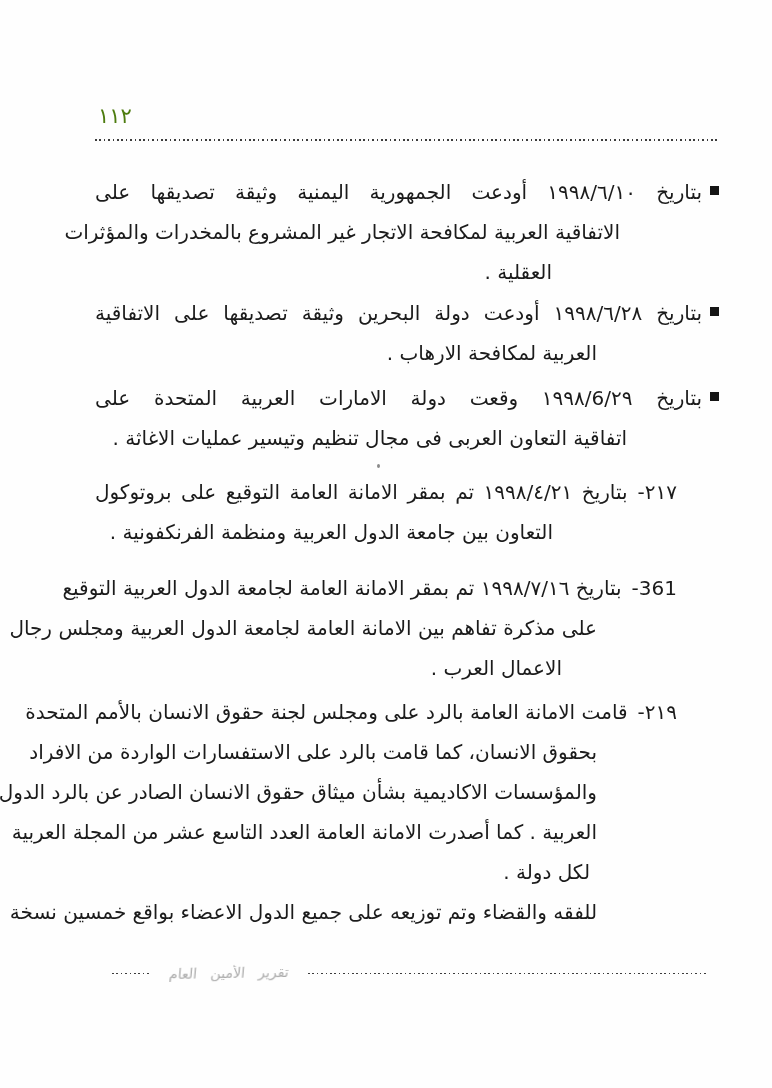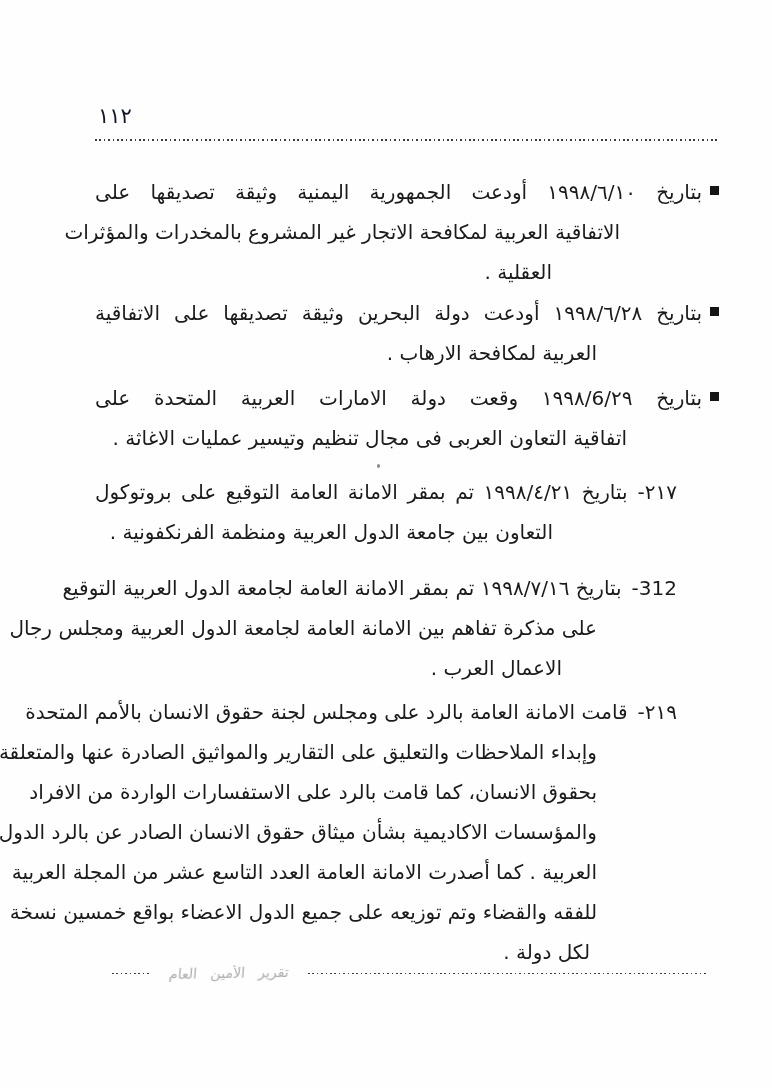--- a/index.html
+++ b/index.html
@@ -6,21 +6,21 @@
   .page{
     position:relative;
     width:772px;height:1088px;
     background:#fefefe;
     font-family:"DejaVu Sans",sans-serif;
     color:#1b1b1b;
     overflow:hidden;
   }
   .pagenum{
     position:absolute;top:104px;left:98px;
-    font-size:21px;letter-spacing:6px;color:#0f172a;
+    font-size:21px;letter-spacing:6px;color:#4d7c0f;
     direction:rtl;
   }
   .dotrule{
     height:3px;
     background-image:repeating-linear-gradient(to right,#3c3c3c 0 1.6px,transparent 1.6px 4.4px);
     background-position:0 1px;background-size:auto 2px;background-repeat:repeat-x;
   }
   .header-rule{position:absolute;top:138px;left:95px;width:625px;}
   .para{position:absolute;direction:rtl;}
   .para.bullet{left:95px;right:53px;padding-right:17px;box-sizing:border-box;}
@@ -90,33 +90,32 @@
   </section>
 
   <span class="ink-dot" style="left:377px;top:464px"></span>
 
   <section class="para numbered" style="top:472px">
     <div class="line just"><span class="num">٢١٧-</span><span class="numsp"></span><span>بتاريخ ١٩٩٨/٤/٢١ تم بمقر الامانة العامة التوقيع على بروتوكول</span></div>
     <div class="line end" style="padding-right:124px">التعاون بين جامعة الدول العربية ومنظمة الفرنكفونية .</div>
   </section>
 
   <section class="para numbered" style="top:568px">
-    <div class="line just"><span class="num">312-</span><span class="numsp"></span><span>بتاريخ ١٩٩٨/٧/١٦ تم بمقر الامانة العامة لجامعة الدول العربية التوقيع</span></div>
+    <div class="line just"><span class="num">361-</span><span class="numsp"></span><span>بتاريخ ١٩٩٨/٧/١٦ تم بمقر الامانة العامة لجامعة الدول العربية التوقيع</span></div>
     <div class="line just" style="padding-right:80px">على مذكرة تفاهم بين الامانة العامة لجامعة الدول العربية ومجلس رجال</div>
     <div class="line end" style="padding-right:115px">الاعمال العرب .</div>
   </section>
 
   <section class="para numbered" style="top:692px">
     <div class="line just"><span class="num">٢١٩-</span><span class="numsp"></span><span>قامت الامانة العامة بالرد على ومجلس لجنة حقوق الانسان بالأمم المتحدة</span></div>
-    <div class="line just" style="padding-right:80px">وإبداء الملاحظات والتعليق على التقارير والمواثيق الصادرة عنها والمتعلقة</div>
     <div class="line just" style="padding-right:80px">بحقوق الانسان، كما قامت بالرد على الاستفسارات الواردة من الافراد</div>
     <div class="line just" style="padding-right:80px">والمؤسسات الاكاديمية بشأن ميثاق حقوق الانسان الصادر عن بالرد الدول</div>
     <div class="line just" style="padding-right:80px">العربية . كما أصدرت الامانة العامة العدد التاسع عشر من المجلة العربية</div>
+    <div class="line end" style="padding-right:87px">لكل دولة .</div>
     <div class="line just" style="padding-right:80px">للفقه والقضاء وتم توزيعه على جميع الدول الاعضاء بواقع خمسين نسخة</div>
-    <div class="line end" style="padding-right:87px">لكل دولة .</div>
   </section>
 
   <div class="footer">
     <div class="dotrule seg-left"></div>
     <div class="stamp">تقرير الأمين العام</div>
     <div class="dotrule seg-right"></div>
   </div>
 
 </div>
 

